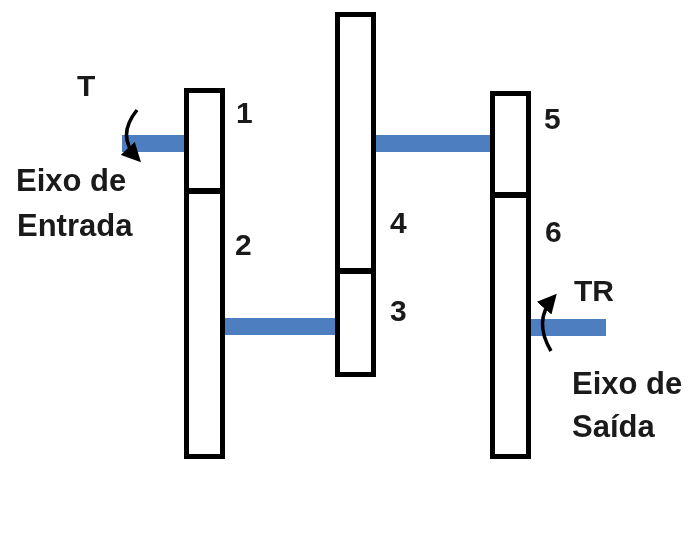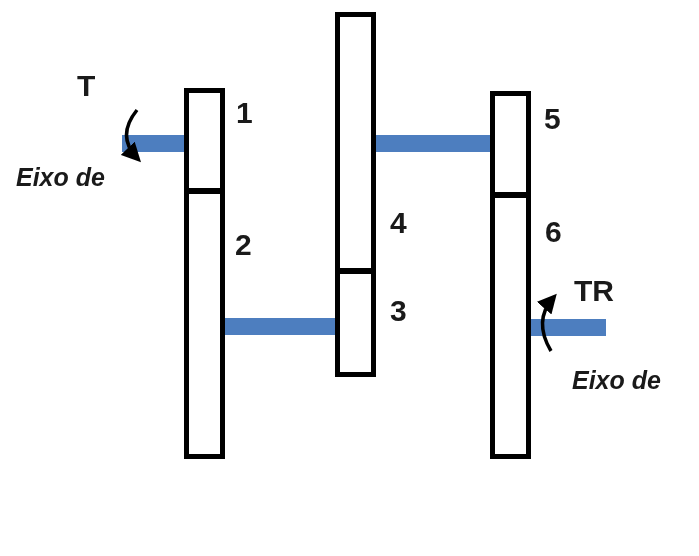--- a/index.html
+++ b/index.html
@@ -37,22 +37,21 @@
   .lbl {
     position: absolute;
     font-weight: bold;
     color: #1a1a1a;
     font-size: 30px;
     line-height: 1;
     z-index: 3;
     white-space: nowrap;
   }
   .shaft-caption {
-    font-size: 25px;
-    font-style: italic;
+    font-size: 31px;
   }
   #arrow-layer {
     position: absolute;
     left: 0;
     top: 0;
     z-index: 4;
     pointer-events: none;
   }
 </style>
 </head>
@@ -81,21 +80,23 @@
   <span class="lbl" style="left:235px; top:230px;">2</span>
   <span class="lbl" style="left:390px; top:296px;">3</span>
   <span class="lbl" style="left:390px; top:208px;">4</span>
   <span class="lbl" style="left:544px; top:104px;">5</span>
   <span class="lbl" style="left:545px; top:217px;">6</span>
 
   <span class="lbl" style="left:77px; top:71px;">T</span>
   <span class="lbl" style="left:574px; top:276px;">TR</span>
 
   <span class="lbl shaft-caption" style="left:16px; top:165px;">Eixo de</span>
+  <span class="lbl shaft-caption" style="left:17px; top:210px;">Entrada</span>
   <span class="lbl shaft-caption" style="left:572px; top:368px;">Eixo de</span>
+  <span class="lbl shaft-caption" style="left:572px; top:411px;">Saída</span>
 
   <svg id="arrow-layer" width="699" height="556" viewBox="0 0 699 556">
     <defs>
       <marker id="ah" viewBox="0 0 10 10" refX="7" refY="5" markerWidth="5.5" markerHeight="5.5" orient="auto-start-reverse">
         <path d="M0,0 L10,5 L0,10 z" fill="#000000"></path>
       </marker>
     </defs>
     <path d="M137,110 Q116,136 137,158" fill="none" stroke="#000000" stroke-width="3.5" marker-end="url(#ah)"></path>
     <path d="M551,351 Q533,321 553,298" fill="none" stroke="#000000" stroke-width="3.5" marker-end="url(#ah)"></path>
   </svg>

